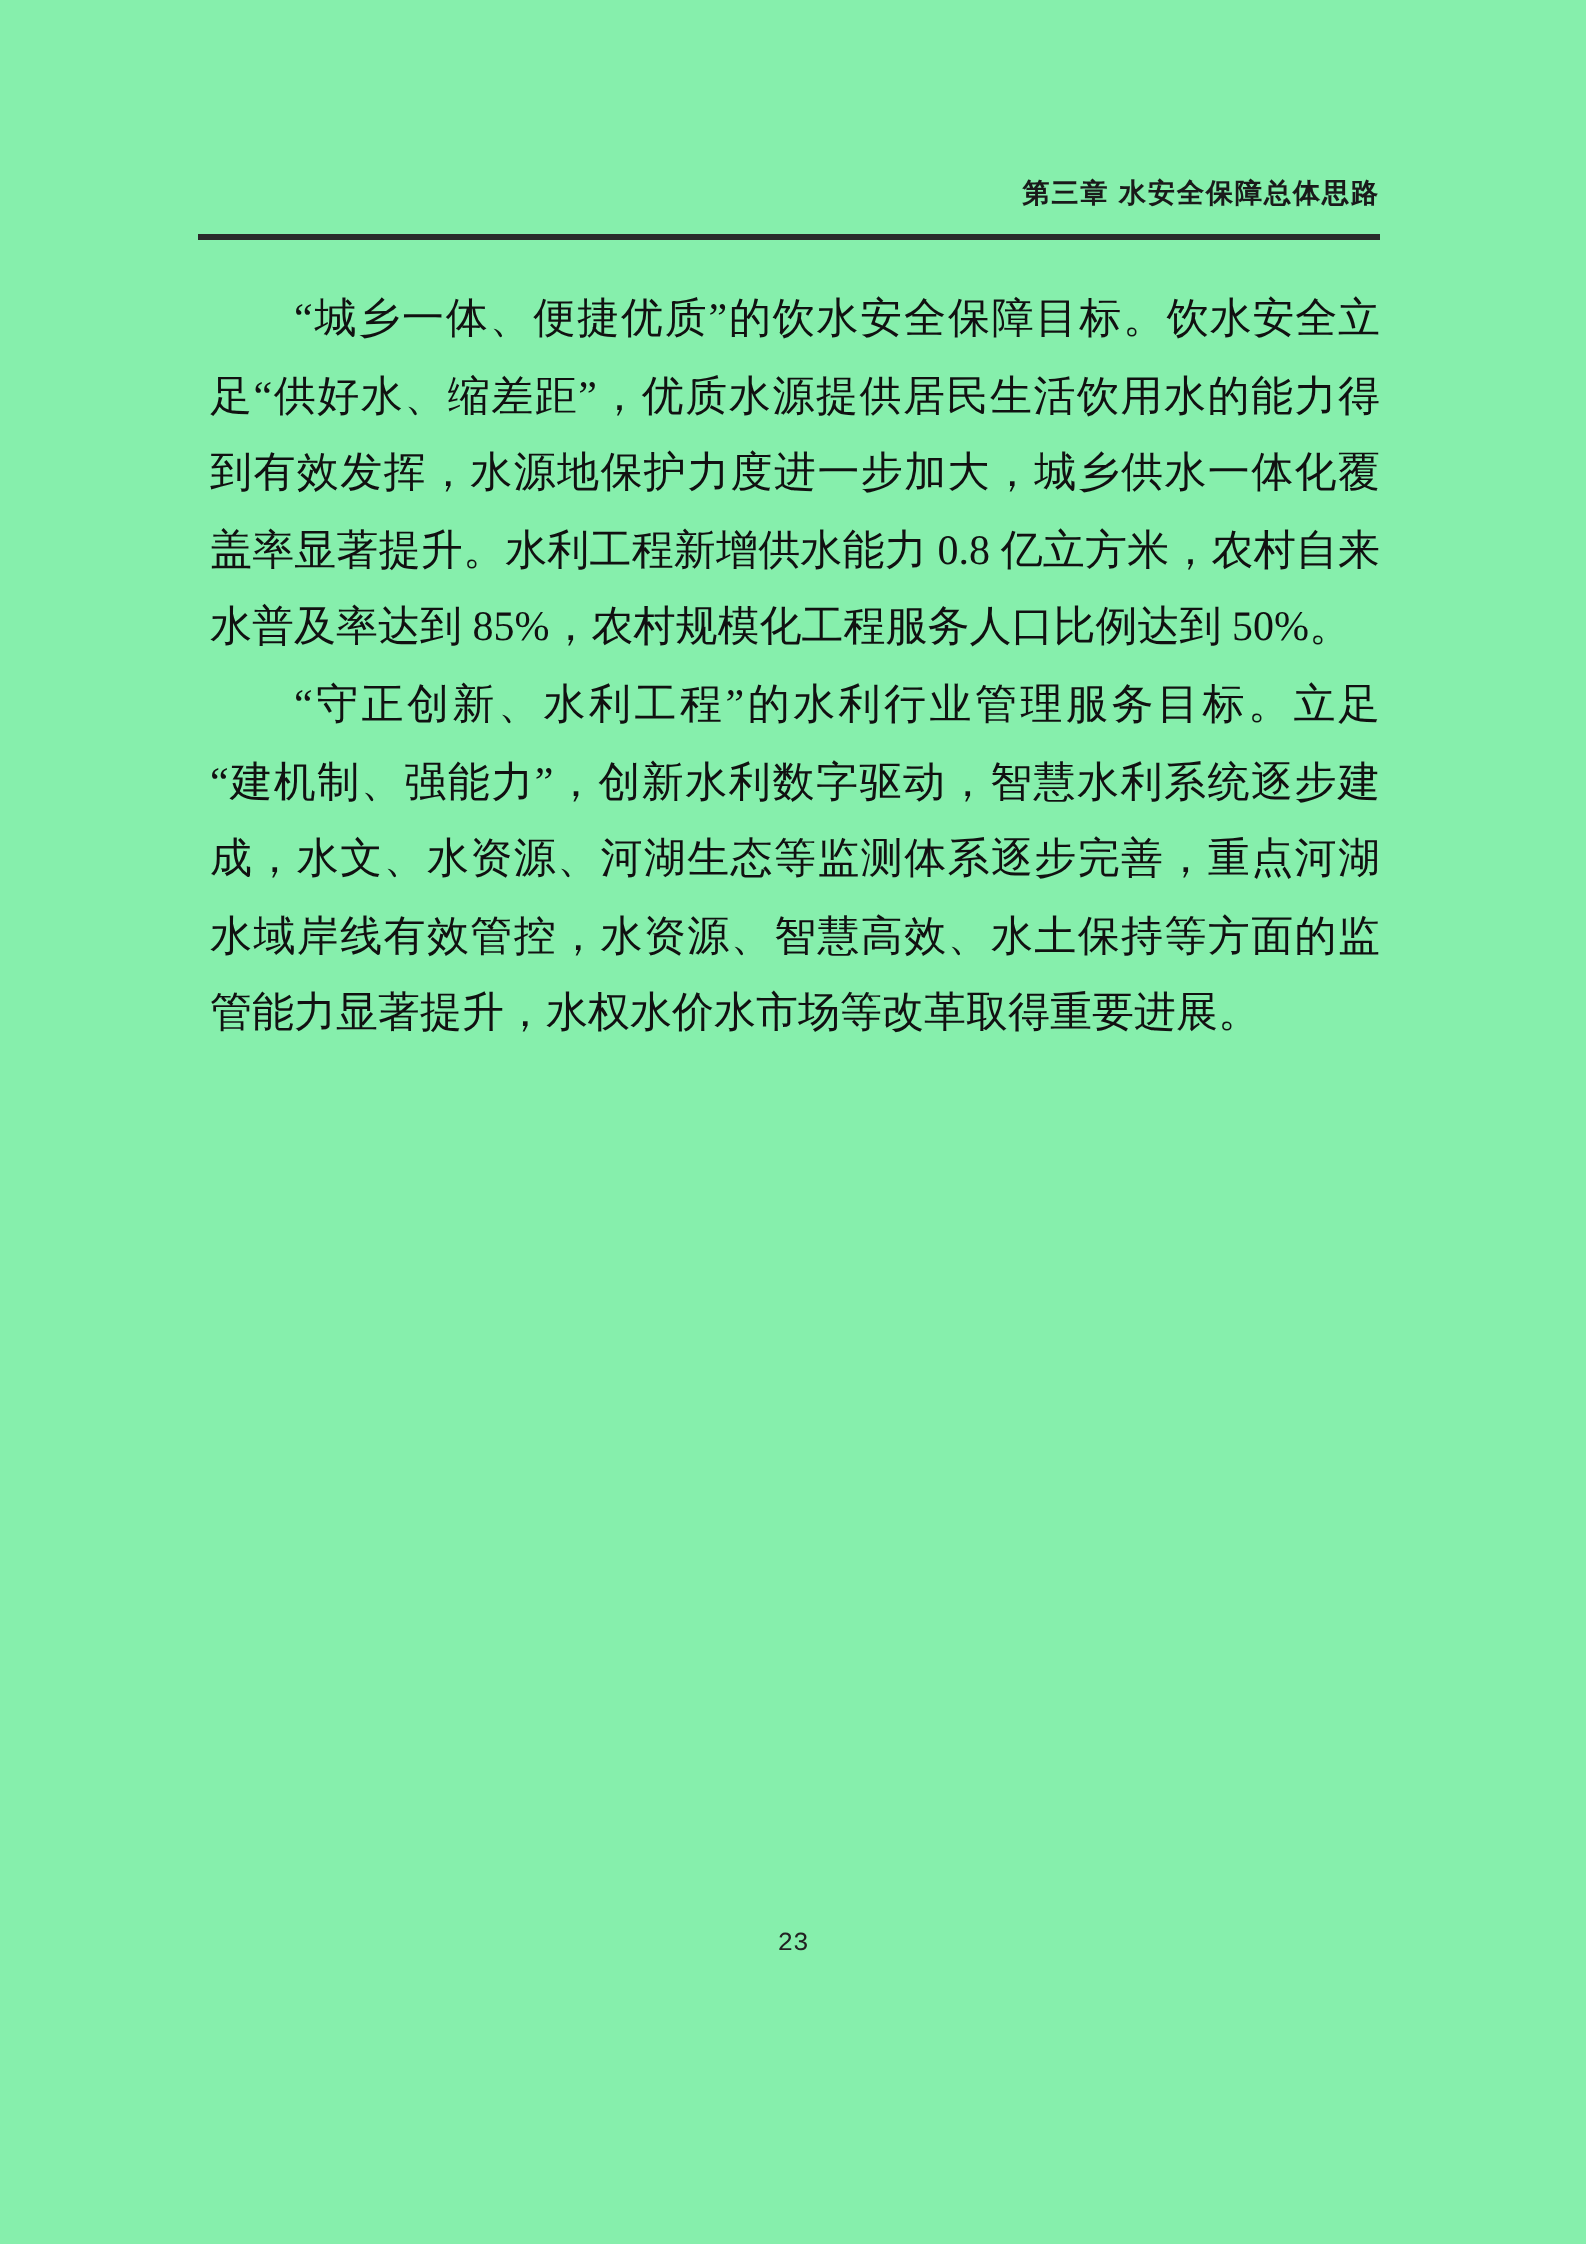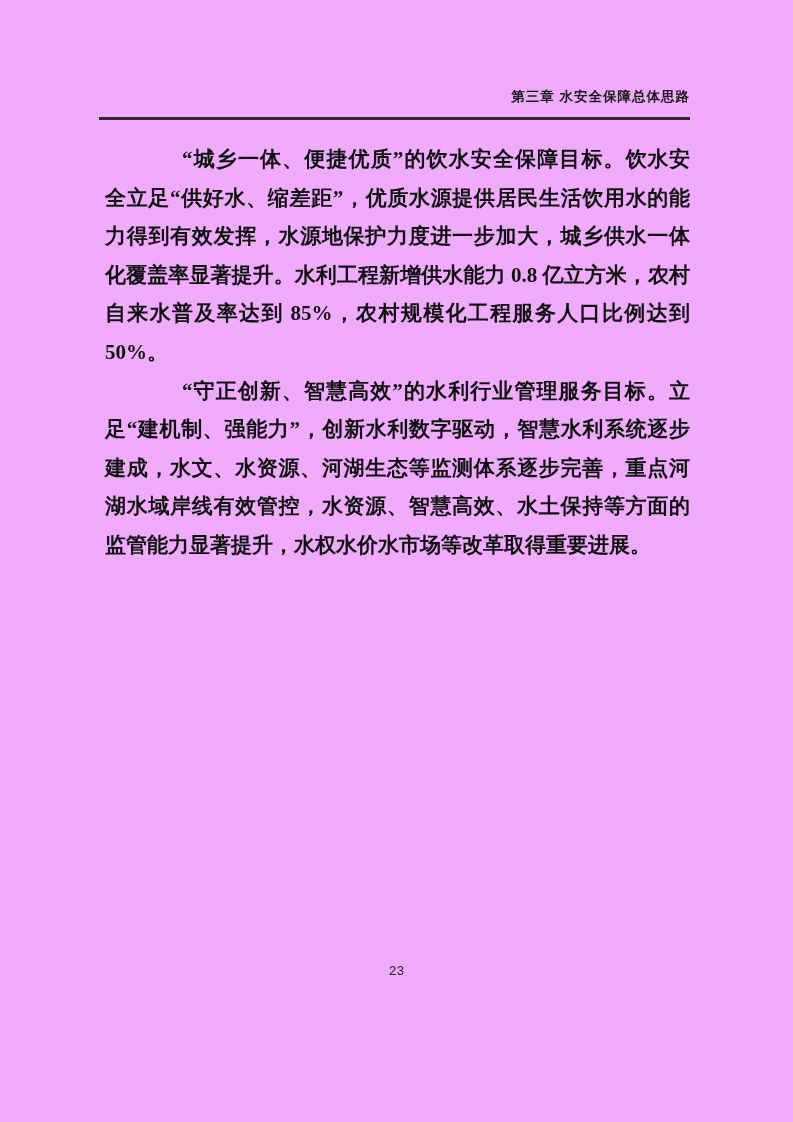--- a/index.html
+++ b/index.html
@@ -2,21 +2,21 @@
 <html lang="zh"><head>
 <meta charset="utf-8">
 <style>
   * { margin: 0; padding: 0; box-sizing: border-box; }
   html, body { background: #888; }
   .page {
     position: relative;
     width: 793px;
     height: 1122px;
     margin: 0 auto;
-    background: #f0abfc;
+    background: #86efac;
     overflow: hidden;
     font-family: "Liberation Serif", "DejaVu Serif", serif;
     color: #141414;
   }
   .chapter-header {
     position: absolute;
     top: 88px;
     left: 100px;
     width: 590px;
     text-align: right;
@@ -42,26 +42,25 @@
     font-size: 21px;
     line-height: 38.6px;
     text-align: justify;
     color: #111111;
   }
   .content p {
     text-indent: 2em;
     margin: 0;
   }
   .para-lead {
-    font-weight: 700;
+    font-weight: 400;
     letter-spacing: 0.5px;
-    margin-left: 35px;
   }
   .para-body {
-    font-weight: 700;
+    font-weight: 400;
   }
   .page-number {
     position: absolute;
     top: 964px;
     left: 0;
     width: 100%;
     text-align: center;
     font-size: 13px;
     color: #222222;
     font-family: Liberation Mono, monospace;
@@ -74,19 +73,19 @@
 
   <div class="chapter-header">第三章 水安全保障总体思路</div>
 
   <div class="header-rule"></div>
 
   <div class="content">
     <p>
       <span class="para-lead">“城乡一体、便捷优质”的饮水安全保障目标。</span><span class="para-body">饮水安全立足“供好水、缩差距”，优质水源提供居民生活饮用水的能力得到有效发挥，水源地保护力度进一步加大，城乡供水一体化覆盖率显著提升。水利工程新增供水能力 0.8 亿立方米，农村自来水普及率达到 85%，农村规模化工程服务人口比例达到 50%。</span>
     </p>
     <p>
-      <span class="para-lead">“守正创新、智慧高效”的水利行业管理服务目标。</span><span class="para-body">立足“建机制、强能力”，创新水利数字驱动，智慧水利系统逐步建成，水文、水资源、河湖生态等监测体系逐步完善，重点河湖水域岸线有效管控，水资源、智慧高效、水土保持等方面的监管能力显著提升，水权水价水市场等改革取得重要进展。</span>
+      <span class="para-lead">“守正创新、水利工程”的水利行业管理服务目标。</span><span class="para-body">立足“建机制、强能力”，创新水利数字驱动，智慧水利系统逐步建成，水文、水资源、河湖生态等监测体系逐步完善，重点河湖水域岸线有效管控，水资源、智慧高效、水土保持等方面的监管能力显著提升，水权水价水市场等改革取得重要进展。</span>
     </p>
   </div>
 
   <div class="page-number">23</div>
 
 </div>
 
 </body></html>

